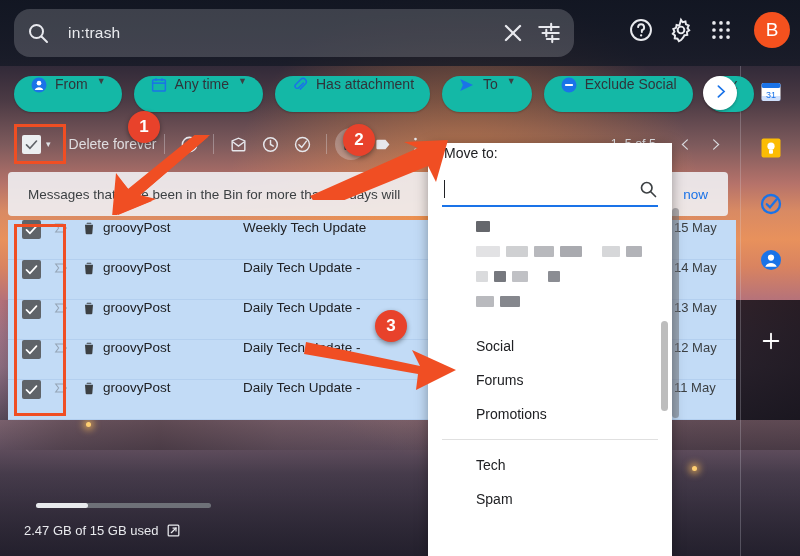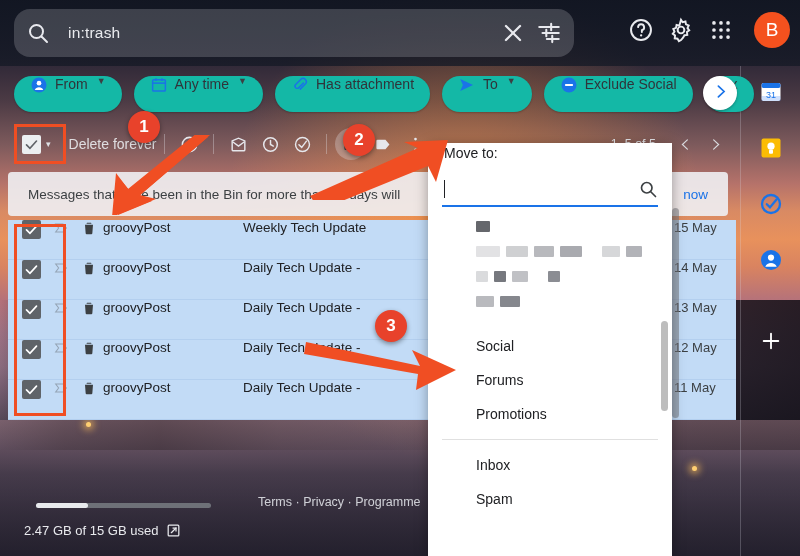--- a/index.html
+++ b/index.html
@@ -587,23 +587,20 @@
     </div>
   <div class="storagetxt">
     <span>2.47 GB of 15 GB used</span>
     <span class="ext">
       <svg viewBox="0 0 24 24" fill="none" stroke="#e9eaee" stroke-width="2">
         <rect x="3.5" y="3.5" width="17" height="17" rx="1.5"></rect>
           <line x1="8.5" y1="15.5" x2="16" y2="8" stroke-linecap="round"></line>
         <polyline points="10.5,8 16,8 16,13.5"></polyline>
       </svg>
     </span>
-  </div>
-  <div class="termlinks">
-    <span>Terms · Privacy · Programme</span>
   </div>
   <div class="lastact">
     <span>es ago</span>
     <span class="det">Details</span>
   </div>
 </div>
 
 <div class="rail">
   <span class="railicon">
     <svg viewBox="0 0 24 24">
@@ -679,21 +676,21 @@
       <i class="blk" style="width:18px;background:#b9babe"></i>
       <i class="blk" style="width:20px;background:#85878d"></i>
     </div>
   </div>
 
   <div class="menuitems">
     <div class="mitem">Social</div>
     <div class="mitem">Forums</div>
     <div class="mitem">Promotions</div>
     <div class="mdiv"></div>
-    <div class="mitem">Inbox</div>
+    <div class="mitem">Tech</div>
     <div class="mitem">Spam</div>
   </div>
 
   <div class="menuscroll"></div>
 </div>
 
 <div class="anno-box" style="left:14px;top:124px;width:52px;height:40px"></div>
 <div class="anno-box" style="left:14px;top:224px;width:52px;height:192px"></div>
 
 <svg class="arrow-svg" style="left:60px;top:135px;width:160px;height:80px" viewBox="0 0 160 80">

